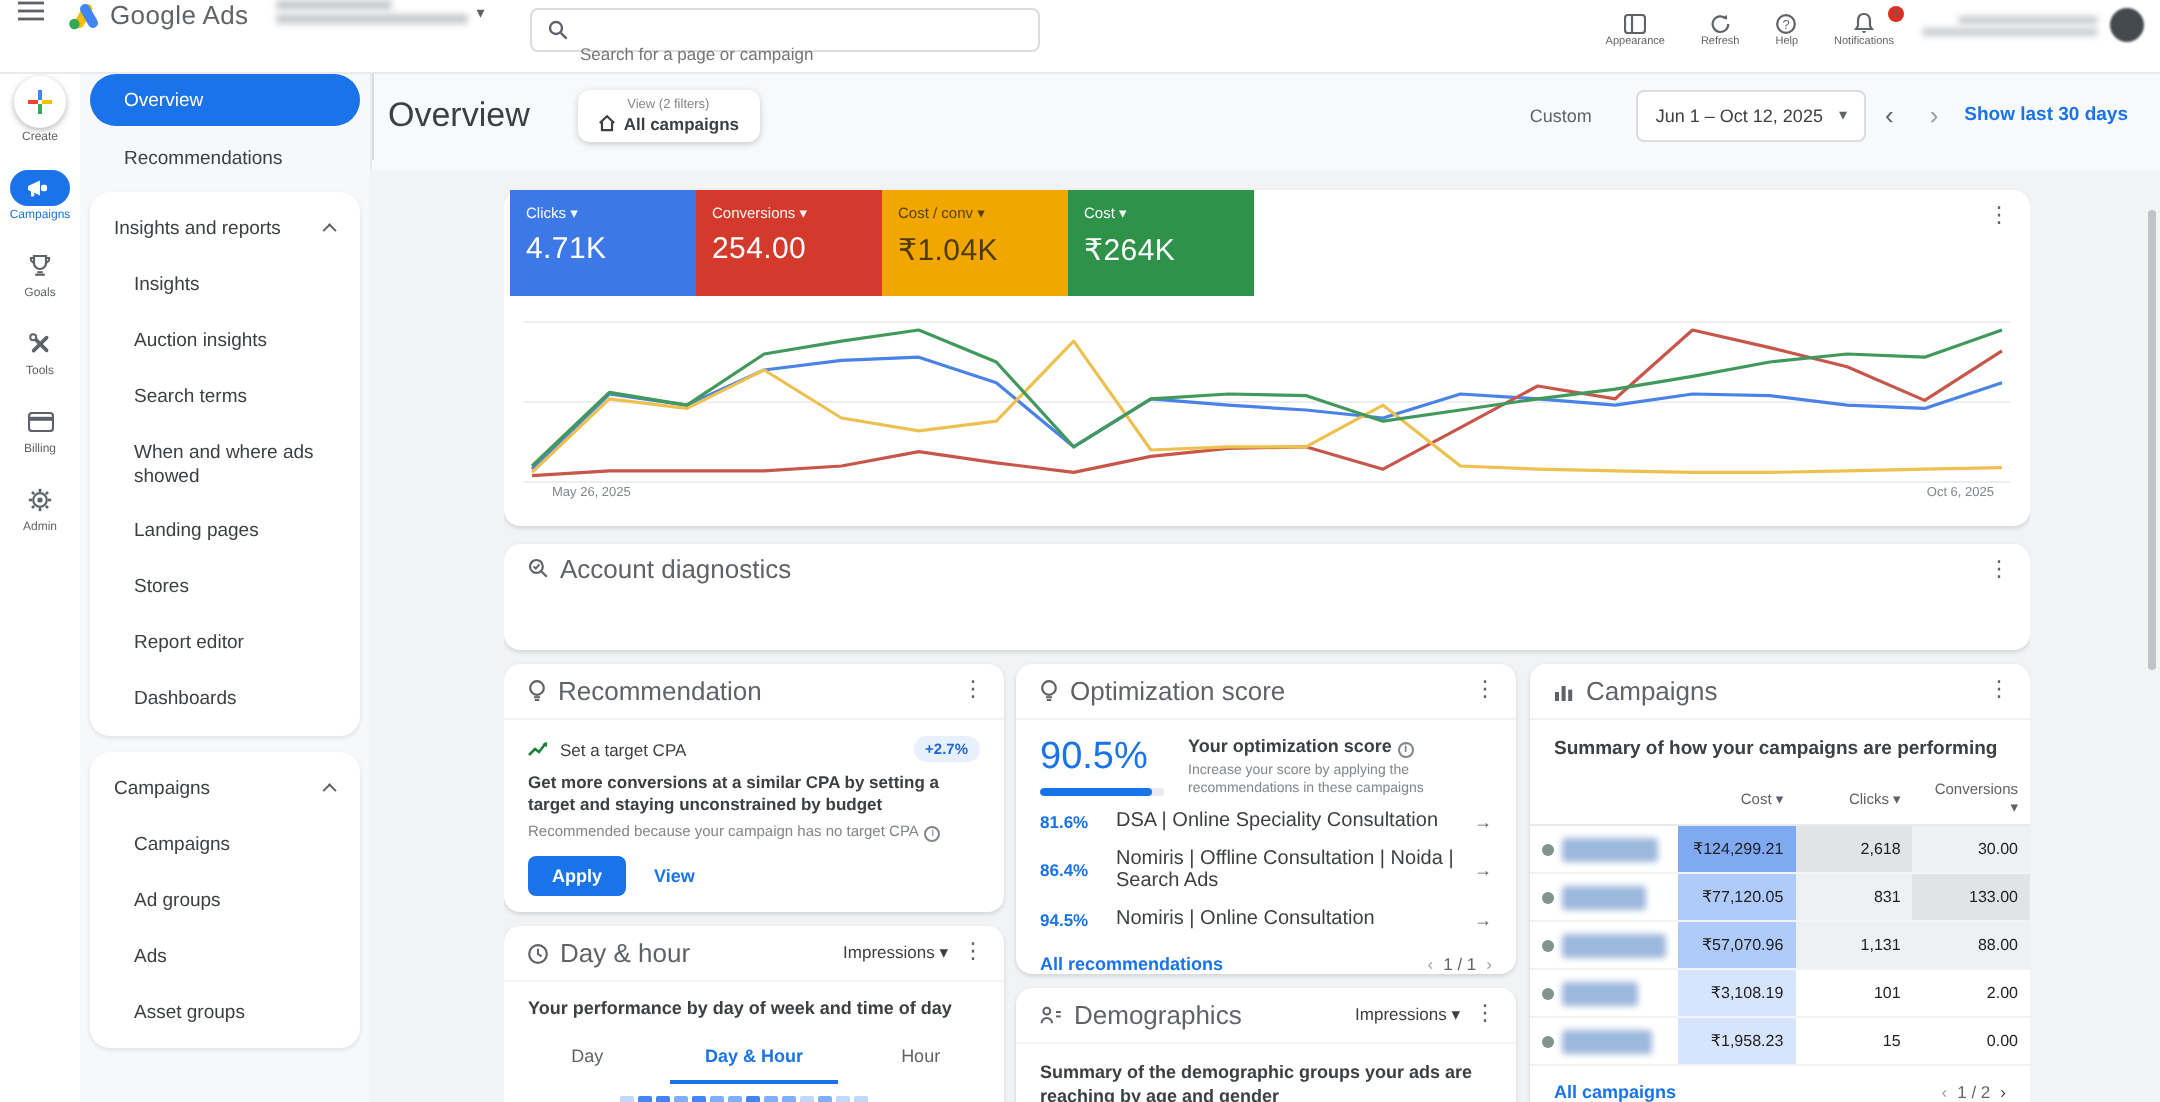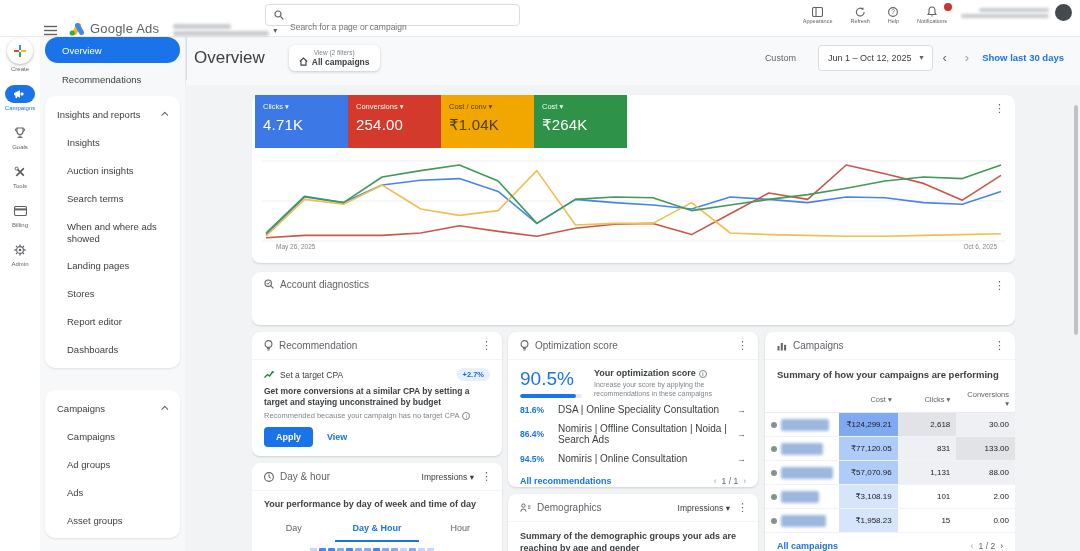--- a/index.html
+++ b/index.html
@@ -1,20 +1,20 @@
 <!DOCTYPE html>
 <html><head>
 <meta charset="utf-8">
 <style>
   * { margin:0; padding:0; box-sizing:border-box; }
   html,body { width:1080px; height:551px; overflow:hidden; }
   body { font-family:"Liberation Sans","DejaVu Sans",sans-serif; background:#fff; color:#3c4043; position:relative; }
 
   
-  .topbar { position:absolute; top:0; left:0; width:1080px; height:37px; background:#fff; border-bottom:1px solid #e8eaed; display:flex; align-items:flex-end; z-index:30;padding-left:35px; }
+  .topbar { position:absolute; top:0; left:0; width:1080px; height:37px; background:#fff; border-bottom:1px solid #e8eaed; display:flex; align-items:flex-start; z-index:30; }
   .hamburger { width:30px; display:flex; justify-content:center; cursor:pointer; }
   .logo { display:flex; align-items:center; gap:5px; margin-left:4px; }
   .logo-text { font-size:13px; color:#5f6368; letter-spacing:.2px; }
   .acct { margin-left:14px; display:flex; align-items:center; gap:4px; }
   .redact { display:inline-block; background:#c7cace; border-radius:2px; filter:blur(1.5px); }
   .caret { color:#5f6368; font-size:8px; }
   .searchbox { position:absolute; left:265px; top:4px; width:255px; height:22px; border:1px solid #dadce0; border-radius:4px; background:#fff; display:flex; align-items:center; padding:0 8px; gap:6px; }
   .searchbox input { border:none; outline:none; flex:1; font-size:8.5px; color:#3c4043; font-family:inherit; background:transparent;margin-top:24px; }
   .tb-actions { position:absolute; right:133px; top:0; height:30px; display:flex; align-items:center; gap:18px; }
   .tb-act { display:flex; flex-direction:column; align-items:center; gap:1px; cursor:pointer; position:relative; }
@@ -30,21 +30,21 @@
   .rail-label { font-size:6px; color:#5f6368; margin-top:2px; }
   .rail-item { margin-top:13px; display:flex; flex-direction:column; align-items:center; cursor:pointer; }
   .rail-ic { width:30px; height:18px; border-radius:9px; display:flex; align-items:center; justify-content:center; }
   .rail-item.sel .rail-ic { background:#1a73e8; }
   .rail-item.sel .rail-label { color:#1a73e8; }
 
   
   .navpanel { position:absolute; top:30px; left:40px; width:145px; height:521px; background:#f6f8f9; padding:7px 5px 0 5px; overflow:hidden; }
   .ov-pill { background:#1a73e8; color:#fff; font-size:9.5px; height:26px; border-radius:13px; display:flex; align-items:center; padding-left:17px; cursor:pointer; }
   .nav-plain { font-size:9.5px; color:#3c4043; padding:11px 0 11px 17px; cursor:pointer; }
-  .nav-card { background:#fff; border-radius:10px; box-shadow:0 1px 2px rgba(60,64,67,.12); padding:4px 0; margin-bottom:22px; }
+  .nav-card { background:#fff; border-radius:10px; box-shadow:0 1px 2px rgba(60,64,67,.12); padding:4px 0; margin-bottom:8px; }
   .nav-group-h { display:flex; align-items:center; justify-content:space-between; font-size:9.5px; color:#3c4043; padding:9px 12px 9px 12px; cursor:pointer; }
   .nav-sub { font-size:9.5px; color:#3c4043; padding:8px 6px 8px 22px; line-height:1.25; cursor:pointer; }
   .chev { display:inline-block; width:5px; height:5px; border-left:1.4px solid #5f6368; border-top:1.4px solid #5f6368; }
   .chev.up { transform:rotate(45deg) translateY(1px); }
   .chev.down { transform:rotate(225deg); }
 
   
   .main { position:absolute; top:30px; left:185px; width:895px; height:521px; background:#f1f3f4; overflow:hidden; }
   .page-header { position:absolute; top:0; left:0; width:100%; height:55px; background:#f8f9fa; display:flex; align-items:center; padding:0 16px 0 8px; border-left:1px solid #e8eaed; }
   .page-title { font-size:17px; color:#3c4043; }
@@ -68,21 +68,21 @@
   .metric { width:93px; height:53px; padding:7px 8px; cursor:pointer; }
   .metric .m-label { font-size:7.5px; opacity:.95; }
   .metric .m-value { font-size:15px; margin-top:5px; letter-spacing:.2px; }
   .chart-wrap { position:absolute; left:10px; right:10px; top:60px; height:92px; }
   .chart-wrap svg { width:100%; height:100%; }
   .axis-labels { position:absolute; left:24px; right:18px; top:148px; display:flex; justify-content:space-between; font-size:6.5px; color:#80868b; }
 
   
   .diag-card { position:absolute; top:187px; left:0; width:763px; height:53px; overflow:hidden; }
   .diag-head { height:24px; display:flex; align-items:center; gap:6px; padding:0 12px; }
-  .card-title { font-size:10px; color:#5f6368; }
+  .card-title { font-size:13px; color:#5f6368; }
   .diag-alert { height:29px; background:#e2e4e7; display:flex; align-items:center; justify-content:space-between; padding:0 14px; cursor:pointer; }
   .diag-alert .txt { font-size:10px; color:#3c4043; }
 
   
   .grid { position:absolute; top:247px; left:0; width:763px; height:230px; }
   .col { position:absolute; top:0; width:250px; }
   .col1 { left:0; } .col2 { left:256px; } .col3 { left:513px; }
   .card-head { height:28px; display:flex; align-items:center; gap:6px; padding:0 12px; border-bottom:1px solid #f1f3f4; }
 
   

